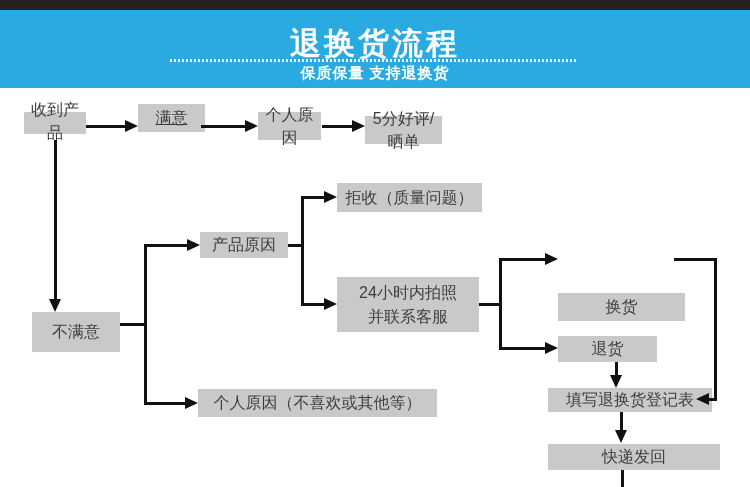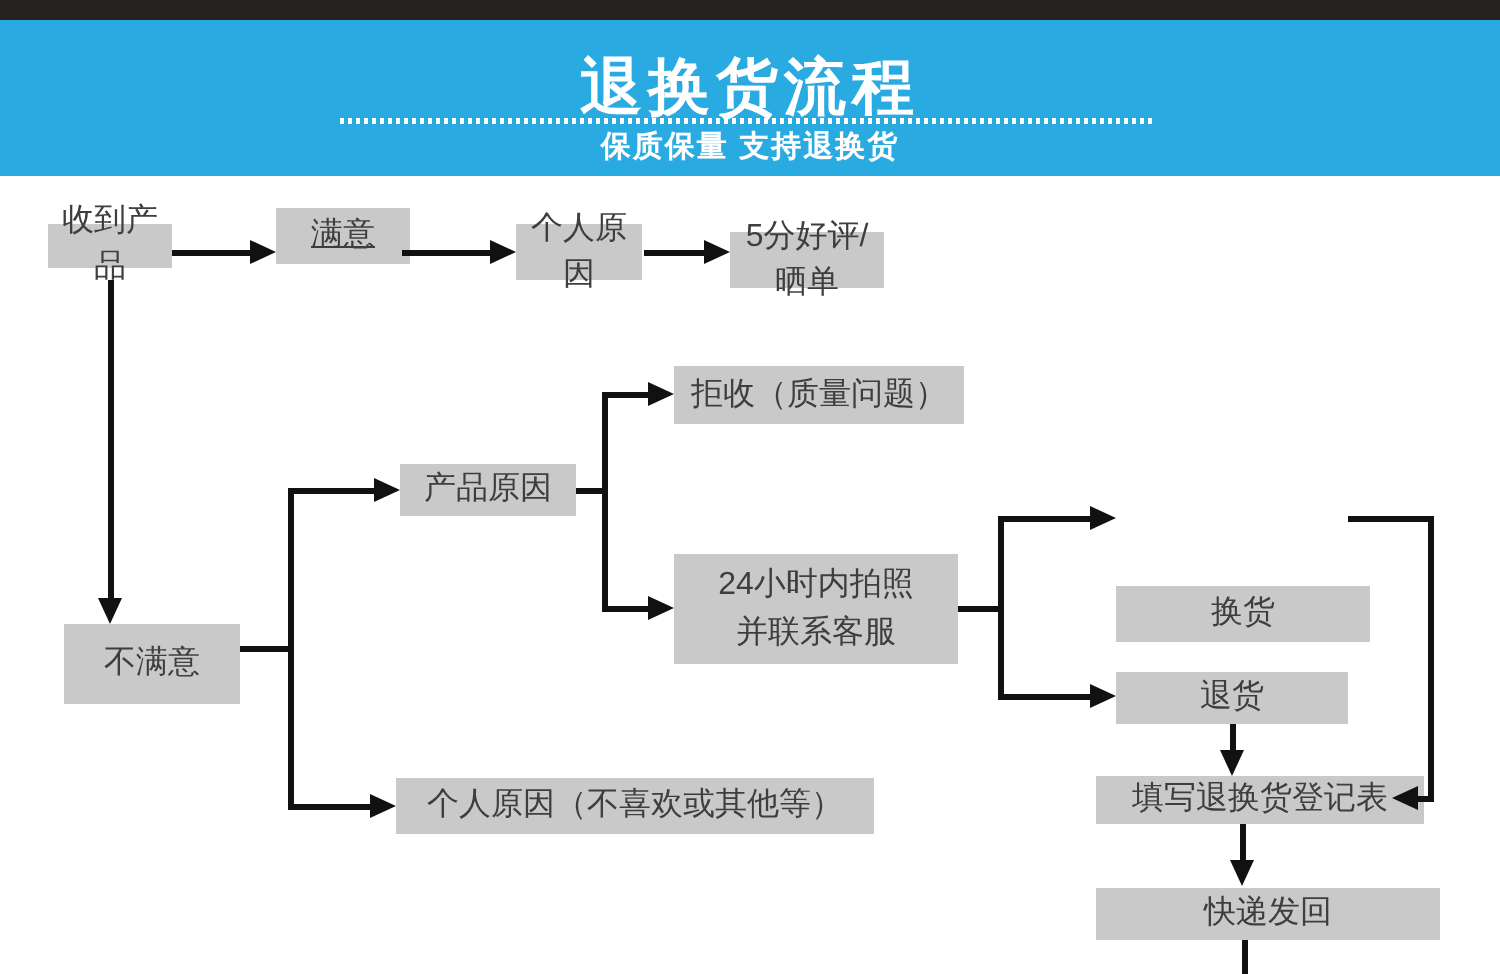--- a/index.html
+++ b/index.html
@@ -79,21 +79,21 @@
   <div class="node" style="left:138px; top:104px; width:67px;  height:28px;text-decoration:underline;">满意</div>
   <div class="node" style="left:258px; top:112px; width:63px;  height:28px;">个人原因</div>
   <div class="node" style="left:365px; top:116px; width:77px;  height:28px;">5分好评/晒单</div>
   <div class="node" style="left:32px;  top:312px; width:88px;  height:40px;">不满意</div>
   <div class="node" style="left:200px; top:232px; width:88px;  height:26px;">产品原因</div>
   <div class="node" style="left:337px; top:183px; width:145px; height:29px;">拒收（质量问题）</div>
   <div class="node" style="left:337px; top:277px; width:142px; height:55px;">24小时内拍照
 并联系客服</div>
   <div class="node" style="left:198px; top:389px; width:239px; height:28px;">个人原因（不喜欢或其他等）</div>
   <div class="node" style="left:558px; top:245px; width:127px; height:28px;margin-top:48px;">换货</div>
-  <div class="node" style="left:558px; top:336px; width:116px; height:26px;">退货</div>
+  <div class="node" style="left:558px; top:336px; width:99px; height:26px;">退货</div>
   <div class="node" style="left:548px; top:388px; width:164px; height:24px;">填写退换货登记表</div>
   <div class="node" style="left:548px; top:444px; width:172px; height:26px;">快递发回</div>
 
   <div class="hline" style="left:86px;  top:125px; width:40px;"></div>
   <div class="ah ah-right" style="left:125px; top:120px;"></div>
   <div class="hline" style="left:201px; top:125px; width:45px;"></div>
   <div class="ah ah-right" style="left:245px; top:120px;"></div>
   <div class="hline" style="left:322px; top:125px; width:31px;"></div>
   <div class="ah ah-right" style="left:352px; top:120px;"></div>
 

